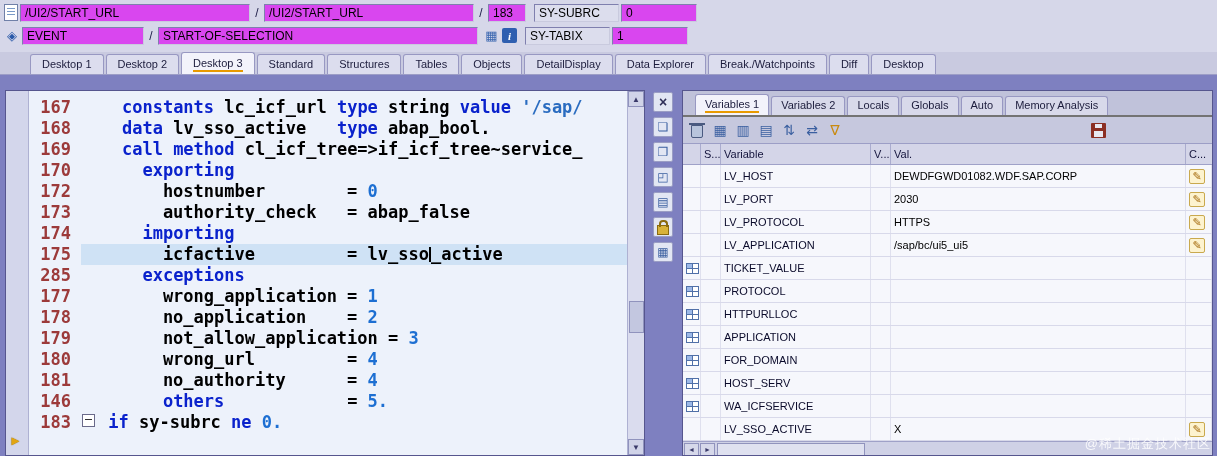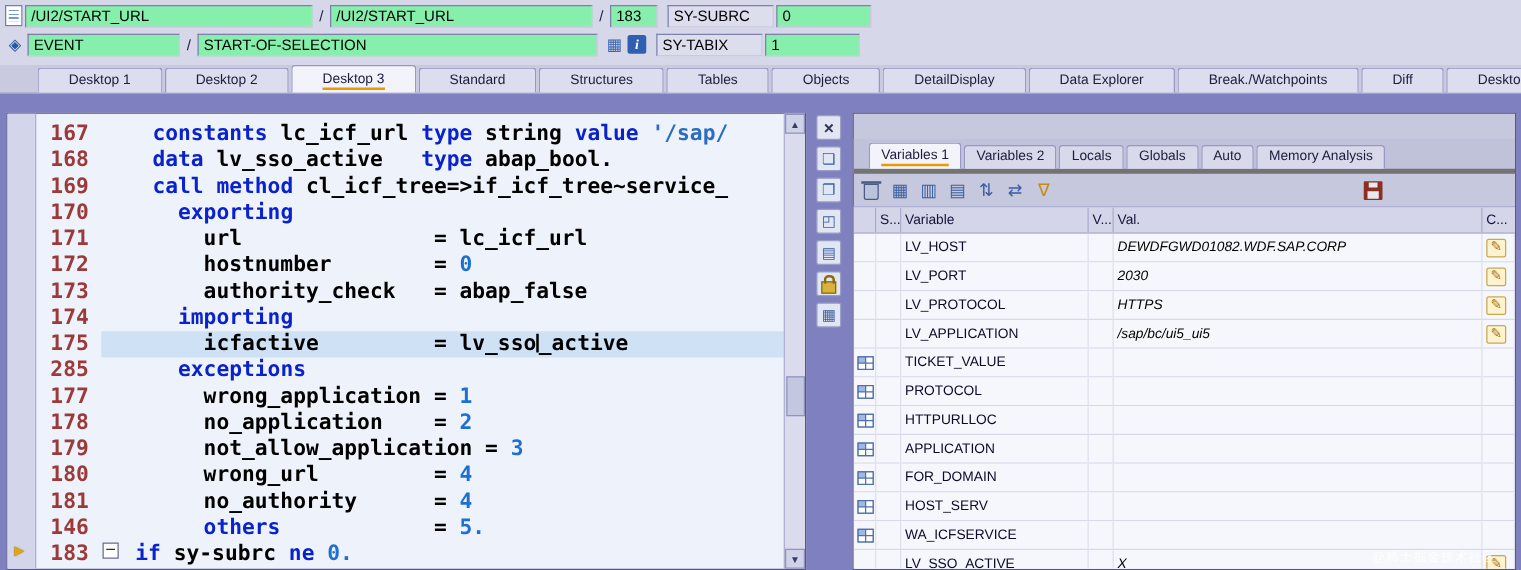--- a/index.html
+++ b/index.html
@@ -6,40 +6,40 @@
   #screen{position:relative;width:1217px;height:456px;background:#7e80c0;overflow:hidden;
           font-family:"Liberation Sans",sans-serif;-webkit-font-smoothing:antialiased;}
 
   
   #topbar{position:absolute;top:0;left:0;right:0;height:52px;background:#d6d7e9;border-bottom:1px solid #b9badb;}
   .tb-row{position:absolute;left:0;height:19px;display:flex;align-items:center;}
   #tb-row1{top:3px;} #tb-row2{top:26px;}
   .field,.labelbox{box-sizing:border-box;height:18px;font-size:12px;color:#000;
     padding:1px 4px;line-height:15px;overflow:hidden;white-space:nowrap;
     border:1px solid;border-color:#7f7fae #c9cade #c9cade #7f7fae;}
-  .field{background:#86efac;}
+  .field{background:#d946ef;}
   .labelbox{background:#dcdded;}
   .sep{font-size:12px;color:#20204a;margin:0 0 0 4px;width:6px;text-align:center;}
   .w230{width:230px;margin-left:2px;} .w210{width:210px;margin-left:4px;} .w38{width:38px;margin-left:4px;}
   .w122{width:122px;margin-left:2px;} .w320{width:320px;margin-left:4px;}
   .wlab{width:85px;margin-left:8px;} .wval{width:76px;margin-left:2px;}
   .mini-icon{margin-left:4px;flex:none;display:flex;align-items:center;justify-content:center;}
   .page-icon{width:12px;height:15px;background:#fff;border:1px solid #7080a8;position:relative;}
   .page-icon::after{content:"";position:absolute;left:2px;right:2px;top:3px;height:9px;
     background:repeating-linear-gradient(#7a9ac8 0 1px,transparent 1px 3px);}
   .event-glyph{font-size:13px;color:#2858a8;width:16px;text-align:center;}
   .grid-glyph{font-size:13px;color:#3a66b0;width:15px;text-align:center;margin-left:6px;}
   .info-box{width:15px;height:15px;margin-left:3px;background:#2f5fb0;border-radius:2px;
     display:flex;align-items:center;justify-content:center;}
   .info-box::after{content:"i";color:#fff;font-weight:bold;font-style:italic;font-size:11px;font-family:"Liberation Serif",serif;}
 
   
   #desktop-tabs{position:absolute;top:52px;left:0;right:0;height:23px;background:#c9cae0;
     display:flex;align-items:flex-end;padding-left:30px;box-sizing:border-box;border-bottom:1px solid #9c9dc6;}
-  .dtab{height:19px;line-height:18px;padding:0 24px;background:#dcddee;border:1px solid #9898c2;border-bottom:none;
+  .dtab{height:19px;line-height:18px;padding:0 11px;background:#dcddee;border:1px solid #9898c2;border-bottom:none;
     border-radius:3px 3px 0 0;margin-right:2px;font-size:11px;color:#1c1c3c;white-space:nowrap;flex:none;cursor:default;margin-top:31px;}
   .dtab.active{background:#f3f3fb;height:21px;line-height:20px;}
   .dtab.active span{border-bottom:2px solid #e89a00;padding-bottom:1px;}
 
   
   #editor{position:absolute;left:5px;top:90px;width:640px;height:366px;background:#edf2fb;
     border:1px solid #56568e;box-sizing:border-box;}
   .ed-margin{position:absolute;left:0;top:0;bottom:0;width:22px;background:#d3d6eb;border-right:1px solid #aeb1d2;}
   .exec-arrow{position:absolute;left:3px;top:343px;font-size:13px;color:#e2a512;
     text-shadow:0 0 1px #7a5c00;line-height:14px;}
@@ -82,49 +82,49 @@
     background:#5070a8;border:1px solid #5070a8;}
   .struct-icon i{background:#fff;} .struct-icon i:first-child{background:#9db9e8;}
   .pencil{width:16px;height:15px;background:#fdf3cf;border:1px solid #c9a94e;border-radius:2px;
     display:flex;align-items:center;justify-content:center;box-sizing:border-box;}
   .pencil::after{content:"✎";font-size:11px;color:#a86f14;line-height:1;}
 
   
   #varpanel{position:absolute;left:682px;top:90px;width:531px;height:366px;background:#c6c8de;
     border:1px solid #56568e;box-sizing:border-box;display:flex;flex-direction:column;}
   .vp-tabs{height:24px;display:flex;align-items:flex-end;padding-left:12px;background:#c0c2da;
-    border-bottom:4px solid #737373;flex:none;margin-top:20px;}
+    border-bottom:2px solid #737373;flex:none;}
   .vtab{height:18px;line-height:17px;padding:0 9px;background:#d8d9ea;border:1px solid #9898c2;border-bottom:none;
     border-radius:3px 3px 0 0;margin-right:2px;font-size:11px;color:#1c1c3c;white-space:nowrap;flex:none;cursor:default;}
   .vtab.active{background:#f3f3fb;height:20px;line-height:19px;}
   .vtab.active span{border-bottom:2px solid #e89a00;padding-bottom:1px;}
   .vp-toolbar{height:26px;display:flex;align-items:center;gap:5px;padding:0 5px;flex:none;}
   .vp-toolbar .tool-btn{background:transparent;border:none;width:18px;height:18px;}
   .vp-toolbar .tool-btn .glyph{font-size:14px;}
   #save-btn{margin-left:auto;margin-right:100px;}
 
   .vp-table{flex:1;display:flex;flex-direction:column;background:#f4f5fb;border-top:1px solid #9c9ec6;overflow:hidden;}
   .vt-header{display:flex;height:20px;background:#d4d5e8;border-bottom:1px solid #9fa1c8;flex:none;
     font-size:11px;color:#14143c;align-items:stretch;}
   .vt-hc{border-right:1px solid #aaacce;display:flex;align-items:center;padding-left:3px;
     box-sizing:border-box;overflow:hidden;white-space:nowrap;}
   .c0{width:18px;flex:none;} .c1{width:20px;flex:none;} .c2{width:150px;flex:none;}
   .c3{width:20px;flex:none;} .c4{flex:1;min-width:0;} .c5{width:26px;flex:none;border-right:none;}
   .vt-row{display:flex;height:22px;border-bottom:1px solid #d8d9ea;background:#f6f7fc;font-size:11px;}
   .vt-c{display:flex;align-items:center;padding-left:3px;box-sizing:border-box;
     border-right:1px solid #dfe0ee;overflow:hidden;white-space:nowrap;}
-  .var-name{color:#0a0a2a;} .var-val{color:#000;font-style:italic;}
+  .var-name{color:#0a0a2a;} .var-val{color:#000;}
   .vt-filler{flex:1;background:#f4f5fb;}
   .vt-hscroll{height:15px;background:#cfd1e6;border-top:1px solid #9fa1c8;display:flex;align-items:center;flex:none;}
   .hs-btn{width:15px;height:13px;background:#d6d8ea;border:1px solid #9093bd;box-sizing:border-box;
     font-size:7px;color:#3a3a6a;display:flex;align-items:center;justify-content:center;margin-left:1px;}
   .hs-left::after{content:"◄";} .hs-right::after{content:"►";}
   .hs-thumb{width:148px;height:13px;background:#dfe1f0;border:1px solid #9093bd;box-sizing:border-box;margin-left:2px;}
 
-  #watermark{position:absolute;right:20px;bottom:3px;font-size:10px;color:rgba(255,255,255,0.85);
+  #watermark{position:absolute;right:6px;bottom:3px;font-size:13px;color:rgba(255,255,255,0.85);
     letter-spacing:1px;}
 </style>
 </head>
 <body>
 
 <div id="screen">
 
   <div id="topbar">
     <div class="tb-row" id="tb-row1">
       <span class="mini-icon">
@@ -182,24 +182,20 @@
         </div>
         <div class="ed-row">
           <span class="ed-gutter">169</span>
           <span class="ed-code"><span class="pl">    </span><span class="kw">call method</span><span class="pl"> cl_icf_tree=&gt;if_icf_tree~service_</span></span>
         </div>
         <div class="ed-row">
           <span class="ed-gutter">170</span>
           <span class="ed-code"><span class="pl">      </span><span class="kw">exporting</span></span>
         </div>
         <div class="ed-row">
-          <span class="ed-gutter">171</span>
-          <span class="ed-code"><span class="pl">        url               = lc_icf_url</span></span>
-        </div>
-        <div class="ed-row">
           <span class="ed-gutter">172</span>
           <span class="ed-code"><span class="pl">        hostnumber        = </span><span class="num">0</span></span>
         </div>
         <div class="ed-row">
           <span class="ed-gutter">173</span>
           <span class="ed-code"><span class="pl">        authority_check   = abap_false</span></span>
         </div>
         <div class="ed-row">
           <span class="ed-gutter">174</span>
           <span class="ed-code"><span class="pl">      </span><span class="kw">importing</span></span>

